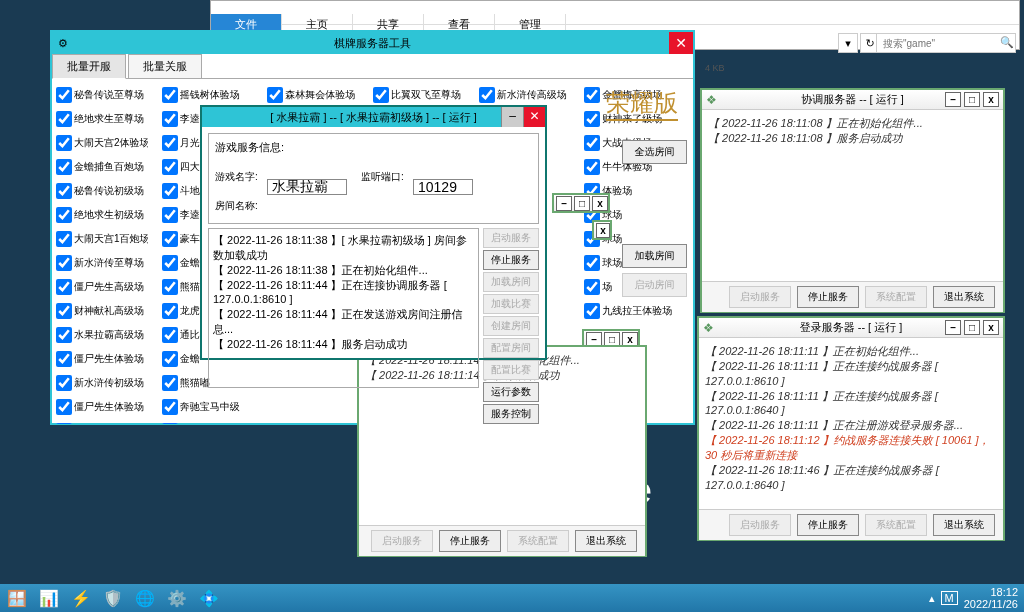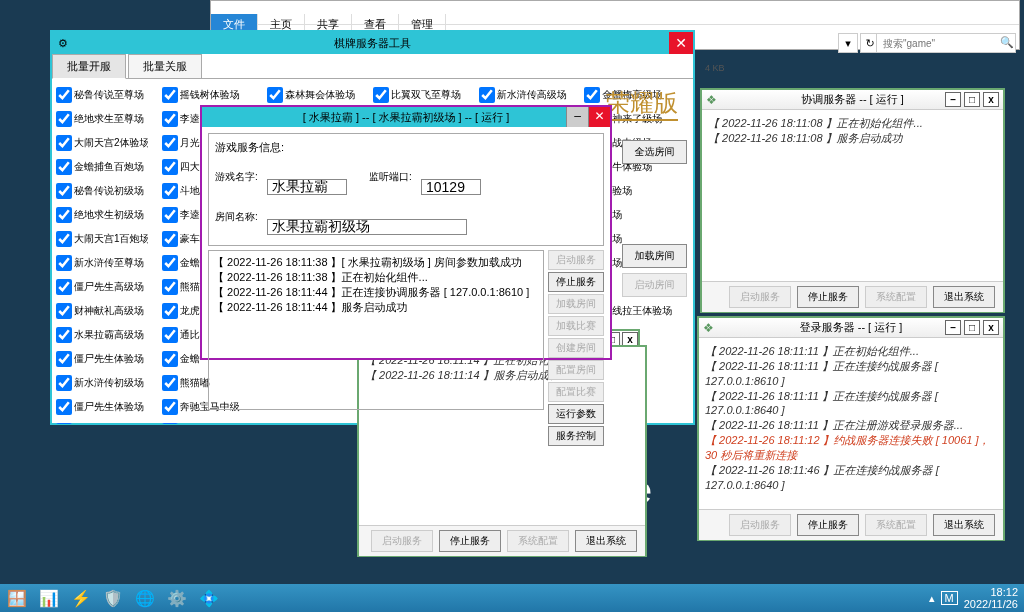--- a/index.html
+++ b/index.html
@@ -1,42 +1,42 @@
 <!DOCTYPE html>
 <html><head>
 <meta charset="utf-8">
 <style>
 * { margin: 0; padding: 0; box-sizing: border-box; font-family: "Microsoft YaHei", SimSun, sans-serif; font-size: 11px; }
 body { background: #1a3a52; width: 1024px; height: 612px; overflow: hidden; position: relative; }
 
 
 .explorer { position: absolute; left: 210px; top: 0; width: 810px; height: 50px; background: #fff; border: 1px solid #aaa; }
 .explorer-tabs { display: flex; align-items: center; background: #fff; border-bottom: 1px solid #ddd; height: 24px; }
-.explorer-tab { padding: 3px 12px; border-right: 1px solid #ddd; margin-top: 24px; }
+.explorer-tab { padding: 3px 24px; border-right: 1px solid #ddd; margin-top: 24px; }
 .explorer-tab.file { background: #2686d6; color: #fff; }
 .explorer-search { position: absolute; right: 10px; top: 28px; width: 140px; height: 20px; border: 1px solid #ccc; padding: 2px 6px; font-size: 10px; color: #888; }
 .explorer-nav { position: absolute; right: 160px; top: 28px; display: flex; gap: 2px; }
 .nav-btn { width: 20px; height: 20px; border: 1px solid #ccc; background: #fff; text-align: center; line-height: 18px; cursor: pointer; }
 
 
 .tool-window { position: absolute; left: 50px; top: 30px; width: 645px; height: 395px; border: 2px solid #2ec4d6; background: #fff; }
 .tool-titlebar { background: #2ec4d6; height: 22px; display: flex; align-items: center; justify-content: center; color: #000; font-size: 12px; position: relative; }
 .tool-titlebar .gear { position: absolute; left: 6px; }
 .tool-close { position: absolute; right: 0; top: 0; width: 24px; height: 22px; background: #e8132a; color: #fff; text-align: center; line-height: 22px; cursor: pointer; font-size: 14px; }
 .tool-tabs { display: flex; border-bottom: 1px solid #aaa; background: #fff; }
 .tool-tab { padding: 4px 14px; border: 1px solid #aaa; border-bottom: none; background: #f5f5f5; margin-right: 2px; cursor: pointer; }
 .tool-tab.active { background: #e5e5e5; border-bottom: 1px solid #fff; margin-bottom: -1px; }
 .room-grid { padding: 4px; display: grid; grid-template-columns: repeat(6, 1fr); gap: 1px 1px; height: 345px; overflow: hidden; align-content: start; }
 .room-item { display: flex; align-items: center; gap: 2px; height: 23px; }
 .room-item input[type=checkbox] { width: 16px; height: 16px; }
 .room-item span { font-size: 10px; white-space: nowrap; overflow: hidden; display: inline-block; max-width: 74px; }
 .honor-badge { position: absolute; right: 15px; top: 55px; color: #c09030; font-size: 24px; font-family: "KaiTi", serif; border-bottom: 2px solid #c09030; }
 
 
-.game-window { position: absolute; left: 200px; top: 105px; width: 412px; height: 255px; border: 2px solid #a21caf; background: #fff; z-index: 10; }
+.game-window { position: absolute; left: 200px; top: 105px; width: 347px; height: 255px; border: 2px solid #0f766e; background: #fff; z-index: 10; }
 .game-titlebar { background: #2ec4d6; height: 20px; display: flex; align-items: center; justify-content: center; color: #000; font-size: 11px; }
 .win-btns { position: absolute; right: 0; top: 0; display: flex; }
 .win-btn { width: 22px; height: 20px; text-align: center; line-height: 18px; border-left: 1px solid #888; cursor: pointer; font-size: 12px; }
 .win-btn.cl { background: #e8132a; color: #fff; }
 .win-btn.mn { background: #ccc; }
 .game-body { padding: 6px; }
 .game-form { border: 1px solid #aaa; padding: 6px; margin-bottom: 4px; }
 .form-row { display: flex; align-items: center; gap: 4px; margin-bottom: 4px; }
 .form-row label { min-width: 48px; font-size: 10px; }
 .form-row input { border: 1px solid #888; padding: 5px 4px; font-size: 14px; height: 16px; margin-top: 20px; }
@@ -354,33 +354,33 @@
       <div class="win-btn mn">–</div>
       <div class="win-btn cl">✕</div>
     </div>
   </div>
   <div class="game-body">
     <div class="game-form">
       <div style="margin-bottom:4px;">游戏服务信息:</div>
       <div class="form-row">
         <label>游戏名字:</label>
         <input style="width: 80px;" value="水果拉霸">
-        <label style="margin-left:18px;">监听端口:</label>
+        <label style="margin-left:10px;">监听端口:</label>
         <input style="width: 60px;" value="10129">
       </div>
       <div class="form-row">
         <label>房间名称:</label>
-        <input style="width: 200px;" value="水果拉霸初级场">
       </div>
     </div>
     <div class="game-log-wrap">
       <div class="game-log" id="gamelog">
           <div>【 2022-11-26 18:11:38 】[ 水果拉霸初级场 ] 房间参数加载成功</div>
           <div>【 2022-11-26 18:11:38 】正在初始化组件...</div>
           <div>【 2022-11-26 18:11:44 】正在连接协调服务器 [ 127.0.0.1:8610 ]</div>
+          <div>【 2022-11-26 18:11:44 】正在发送游戏房间注册信息...</div>
           <div>【 2022-11-26 18:11:44 】服务启动成功</div>
         </div>
       <div class="game-sidebtns" id="gsidebtns">
           <div class="sbtn disabled">启动服务</div>
           <div class="sbtn ">停止服务</div>
           <div class="sbtn disabled">加载房间</div>
           <div class="sbtn disabled">加载比赛</div>
           <div class="sbtn disabled">创建房间</div>
           <div class="sbtn disabled">配置房间</div>
           <div class="sbtn disabled">配置比赛</div>

